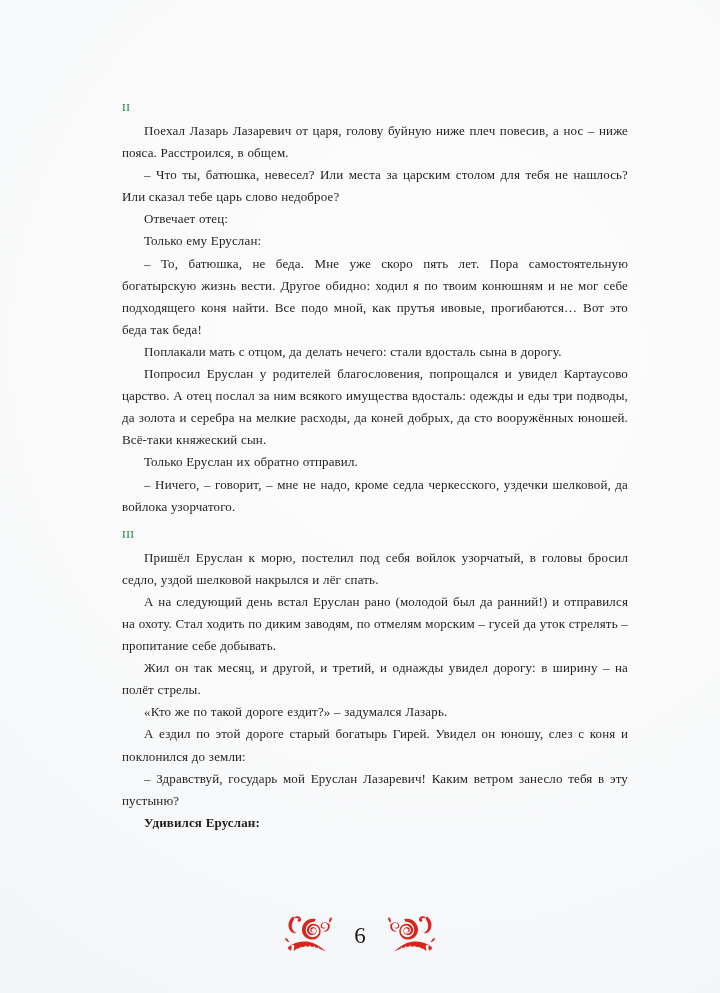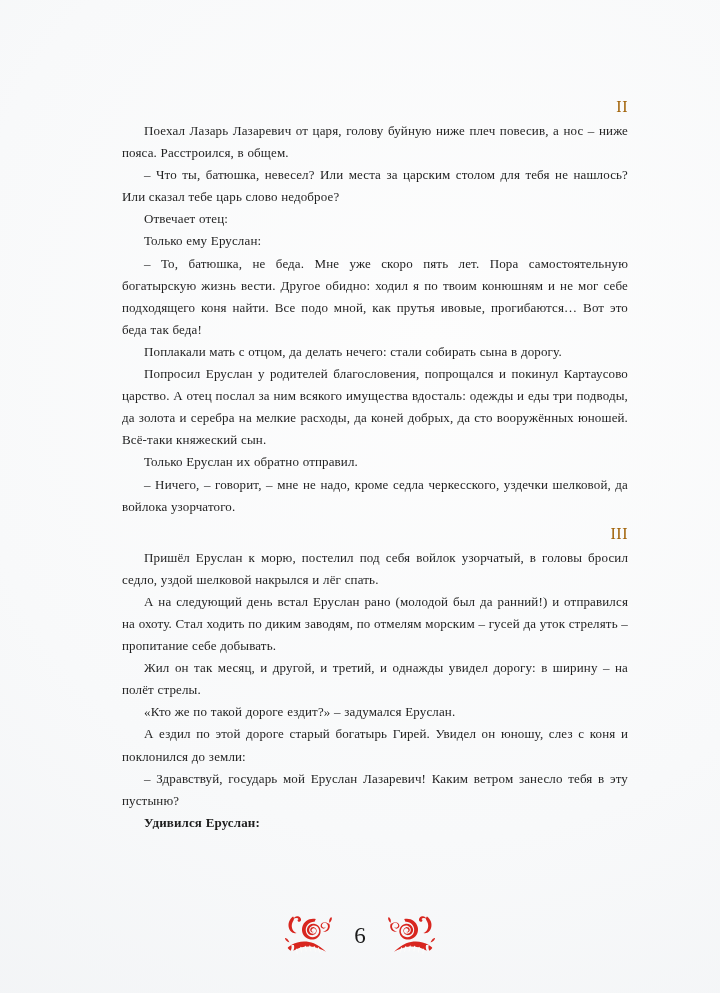--- a/index.html
+++ b/index.html
@@ -26,26 +26,26 @@
     position: absolute;
     inset: 0;
   }
   .textblock {
     position: absolute;
     left: 122px;
     top: 96px;
     width: 506px;
   }
   .section-number {
-    text-align: right;
-    font-size: 16px;
+    text-align: left;
+    font-size: 11px;
     letter-spacing: 0.5px;
     line-height: 22px;
     margin: 0 0 2px 0;
-    color: #a16207;
+    color: #15803d;
   }
   .section-number.second {
     margin-top: 5px;
   }
   p.para {
     margin: 0;
     text-align: justify;
     text-justify: inter-word;
     text-indent: 22px;
     font-size: 13px;
@@ -95,30 +95,30 @@
 <div class="page">
 
   <div class="textblock">
 
     <div class="section-number">II</div>
     <p class="para">Поехал Лазарь Лазаревич от царя, голову буйную ниже плеч повесив, а нос – ниже пояса. Расстроился, в общем.</p>
     <p class="para">– Что ты, батюшка, невесел? Или места за царским столом для тебя не нашлось? Или сказал тебе царь слово недоброе?</p>
     <p class="para">Отвечает отец:</p>
     <p class="para">Только ему Еруслан:</p>
     <p class="para">– То, батюшка, не беда. Мне уже скоро пять лет. Пора самосто­ятельную богатырскую жизнь вести. Другое обидно: ходил я по твоим конюшням и не мог себе подходящего коня найти. Все подо мной, как прутья ивовые, прогибаются… Вот это беда так беда!</p>
-    <p class="para">Поплакали мать с отцом, да делать нечего: стали собирать сына в дорогу.</p>
-    <p class="para">Попросил Еруслан у родителей благословения, попрощался и покинул Картаусово царство. А отец послал за ним всякого иму­щества вдосталь: одежды и еды три подводы, да золота и серебра на мелкие расходы, да коней добрых, да сто вооружённых юно­шей. Всё-таки княжеский сын.</p>
+    <p class="para">Поплакали мать с отцом, да делать нечего: стали вдосталь сына в дорогу.</p>
+    <p class="para">Попросил Еруслан у родителей благословения, попрощался и увидел Картаусово царство. А отец послал за ним всякого иму­щества вдосталь: одежды и еды три подводы, да золота и серебра на мелкие расходы, да коней добрых, да сто вооружённых юно­шей. Всё-таки княжеский сын.</p>
     <p class="para">Только Еруслан их обратно отправил.</p>
     <p class="para">– Ничего, – говорит, – мне не надо, кроме седла черкесского, уздечки шелковой, да войлока узорчатого.</p>
 
     <div class="section-number second">III</div>
     <p class="para">Пришёл Еруслан к морю, постелил под себя войлок узорчатый, в головы бросил седло, уздой шелковой накрылся и лёг спать.</p>
     <p class="para">А на следующий день встал Еруслан рано (молодой был да ран­ний!) и отправился на охоту. Стал ходить по диким заводям, по отмелям морским – гусей да уток стрелять – пропитание себе до­бывать.</p>
     <p class="para">Жил он так месяц, и другой, и третий, и однажды увидел до­рогу: в ширину – на полёт стрелы.</p>
-    <p class="para">«Кто же по такой дороге ездит?» – задумался Еруслан.</p>
+    <p class="para">«Кто же по такой дороге ездит?» – задумался Лазарь.</p>
     <p class="para">А ездил по этой дороге старый богатырь Гирей. Увидел он юношу, слез с коня и поклонился до земли:</p>
     <p class="para">– Здравствуй, государь мой Еруслан Лазаревич! Каким ветром занесло тебя в эту пустыню?</p>
     <p class="para">Удивился Еруслан:</p>
 
   </div>
 
   <div class="footer">
 
     <span>
       <svg class="ornament" viewBox="0 0 52 46" xmlns="http://www.w3.org/2000/svg" aria-hidden="true">

